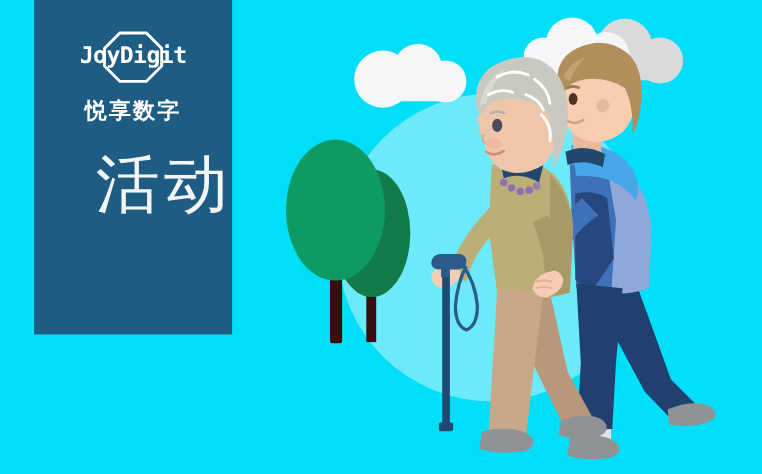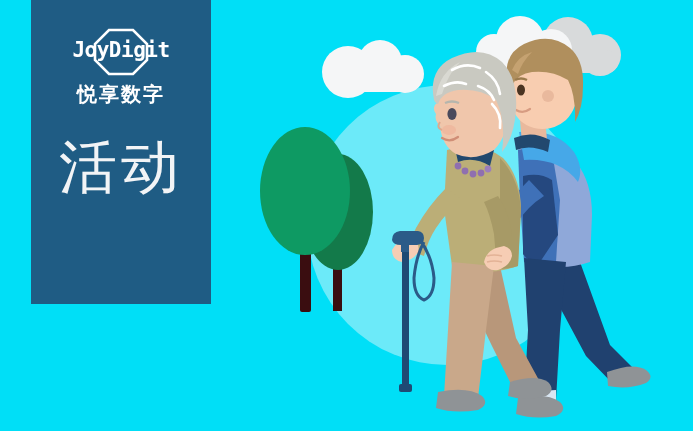--- a/index.html
+++ b/index.html
@@ -58,21 +58,21 @@
     text-align: center;
     color: #ffffff;
     font-family: "DejaVu Sans Mono", monospace;
     font-size: 21px;
     font-weight: bold;
     letter-spacing: -0.5px;
     line-height: 26px;
     white-space: nowrap;
   }
   #logo-subtitle {
-    margin-top: 4px;
+    margin-top: 10px;
     color: #ffffff;
     font-family: "DejaVu Sans", sans-serif;
     font-size: 20px;
     font-weight: bold;
     letter-spacing: 2px;
     line-height: 24px;
   }
   #headline {
     position: absolute;
     left: 0;
@@ -81,20 +81,21 @@
     text-align: center;
     color: #f2f4f6;
     font-family: "DejaVu Sans", sans-serif;
     font-size: 58px;
     font-weight: normal;
     line-height: 70px;
     letter-spacing: 4px;
   }
   #headline .line {
     display: block;
+    text-align: right;
   }
   
   #illustration {
     position: absolute;
     left: 0;
     top: 0;
     width: 693px;
     height: 431px;
   }
   #illustration svg {

